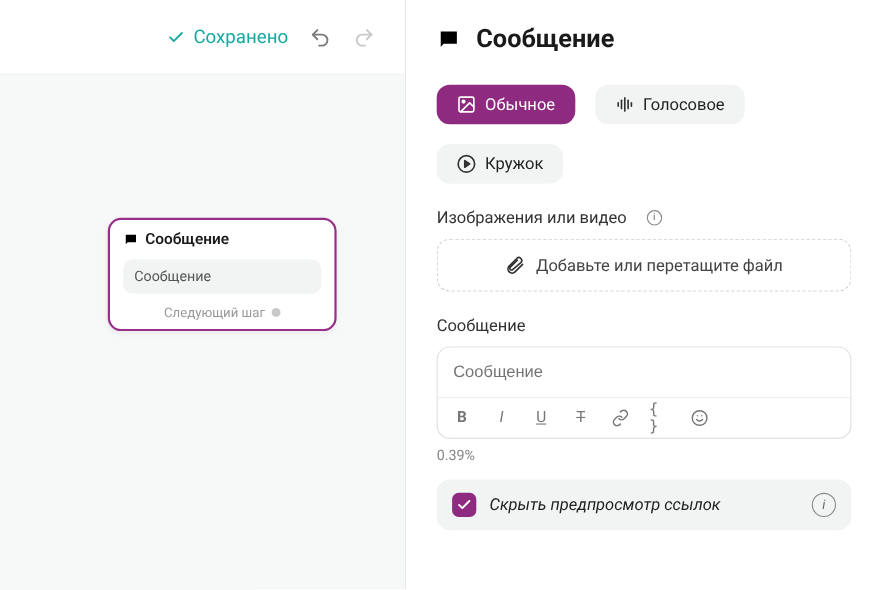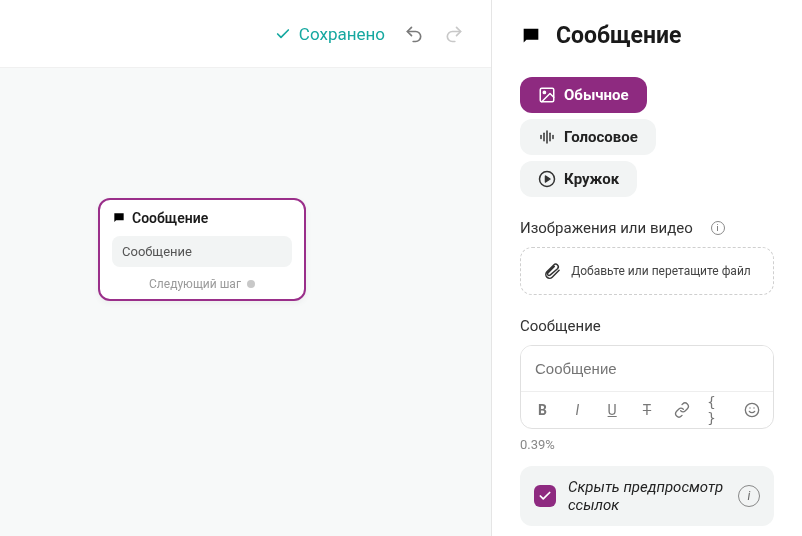--- a/index.html
+++ b/index.html
@@ -7,21 +7,21 @@
     font-family: -apple-system, BlinkMacSystemFont, "Segoe UI", Roboto, Arial, sans-serif;
     background: #fff;
     width: 802px;
     height: 536px;
     overflow: hidden;
     display: flex;
     color: #1a1a1a;
   }
   
   .canvas-wrap {
-    width: 492px;
+    width: 369px;
     height: 100%;
     display: flex;
     flex-direction: column;
     border-right: 1px solid #e5e5e5;
     background: #fff;
   }
   .canvas-header {
     height: 68px;
     display: flex;
     align-items: center;
@@ -88,23 +88,22 @@
     flex: 1;
     padding: 22px 28px 16px 28px;
     overflow-y: auto;
   }
   .panel-header {
     display: flex; align-items: center; gap: 14px;
     margin-bottom: 28px;
   }
   .panel-header h1 { font-size: 23px; font-weight: 700; }
   .chip-row {
-    display: flex; flex-wrap: wrap; gap: 6px;
+    display: flex; flex-wrap: wrap; gap: 18px;
     margin-bottom: 22px;
-    font-weight: bold;
   }
   .chip {
     display: inline-flex; align-items: center; gap: 8px;
     padding: 9px 18px;
     border-radius: 12px;
     background: #f2f4f4;
     font-size: 15px;
     color: #222;
     cursor: pointer;
   }
@@ -121,21 +120,21 @@
   .info-icon {
     width: 14px; height: 14px; border: 1px solid #888; border-radius: 50%;
     display: inline-flex; align-items: center; justify-content: center;
     font-size: 9px; color: #666;
   }
   .dropzone {
     border: 1.5px dashed #cfcfcf;
     border-radius: 12px;
     padding: 14px;
     display: flex; align-items: center; justify-content: center; gap: 10px;
-    color: #444; font-size: 12px;
+    color: #444; font-size: 15px;
     cursor: pointer;
     margin-bottom: 22px;
   }
   .message-editor {
     border: 1px solid #e0e0e0;
     border-radius: 12px;
     overflow: hidden;
     margin-bottom: 8px;
   }
   .editor-input {

